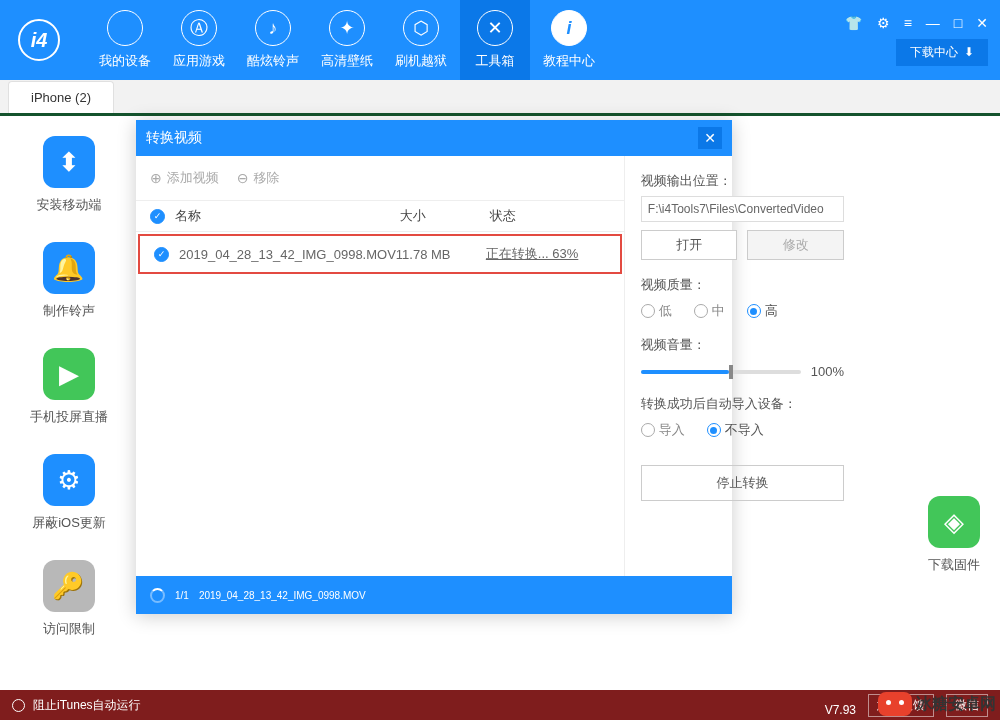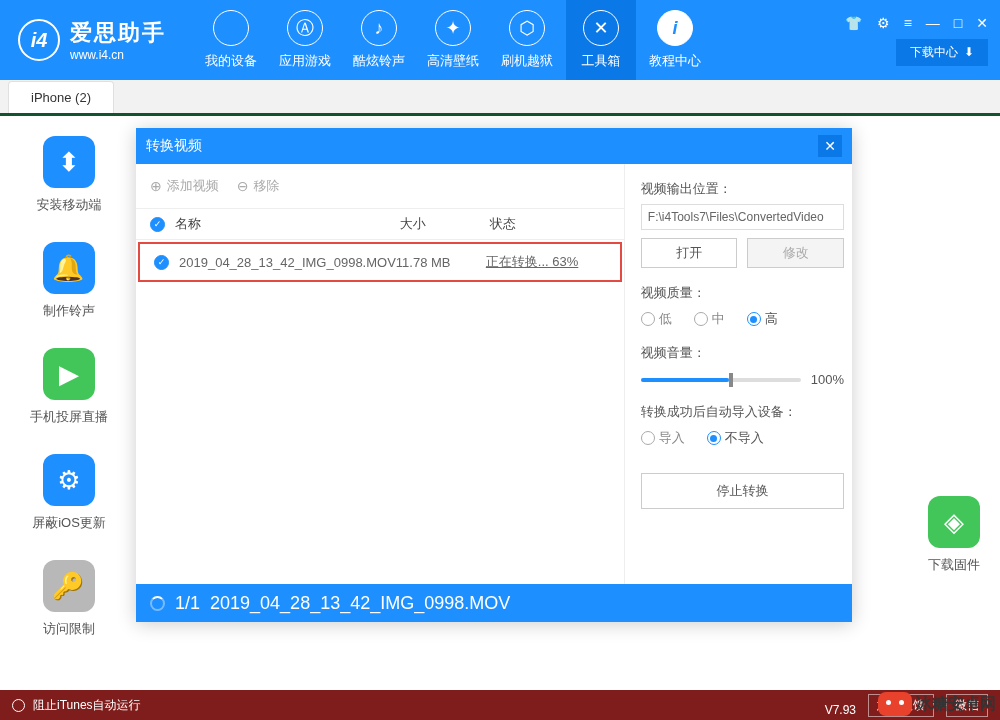--- a/index.html
+++ b/index.html
@@ -32,21 +32,21 @@
 .side-icon { width: 52px; height: 52px; border-radius: 12px; display: flex; align-items: center; justify-content: center; color: #fff; font-size: 26px; }
 .si-blue { background: #1e8fff; }
 .si-bell { background: #1e8fff; }
 .si-play { background: #42c659; }
 .si-gear { background: #1e8fff; }
 .si-key { background: #b8b8b8; }
 
 .right-side { position: absolute; right: 20px; top: 380px; display: flex; flex-direction: column; align-items: center; gap: 8px; font-size: 13px; color: #555; }
 .ri-green { background: #42c659; width: 52px; height: 52px; border-radius: 12px; display: flex; align-items: center; justify-content: center; color: #fff; font-size: 26px; }
 
-.modal { position: absolute; left: 136px; top: 12px; width: 716px; height: 494px; background: #fff; box-shadow: 0 2px 18px rgba(0,0,0,0.2); }
+.modal { position: absolute; left: 136px; top: 4px; width: 596px; height: 494px; background: #fff; box-shadow: 0 2px 18px rgba(0,0,0,0.2); }
 .modal-header { background: #1e8fff; height: 36px; display: flex; align-items: center; padding: 0 10px; color: #fff; font-size: 14px; }
 .modal-close { margin-left: auto; background: #0b78e8; width: 24px; height: 22px; display: flex; align-items: center; justify-content: center; cursor: pointer; font-size: 14px; }
 
 .modal-body { display: flex; height: 420px; }
 .modal-left { width: 510px; border-right: 1px solid #eee; display: flex; flex-direction: column; }
 .toolbar { height: 44px; display: flex; align-items: center; padding: 0 14px; gap: 18px; color: #aaa; font-size: 13px; }
 .tb-item { display: flex; align-items: center; gap: 5px; cursor: pointer; }
 .tb-icon { font-size: 14px; }
 
 .list-header { height: 32px; display: flex; align-items: center; padding: 0 14px; font-size: 13px; color: #444; border-top: 1px solid #eee; border-bottom: 1px solid #eee; }
@@ -73,44 +73,40 @@
 .radio.sel .radio-dot::after { background: #1e8fff; }
 .radio.sel .radio-dot { border-color: #1e8fff; }
 
 .slider { position: relative; width: 160px; height: 4px; background: #ddd; border-radius: 2px; }
 .slider-fill { position: absolute; left: 0; top: 0; height: 100%; width: 55%; background: #1e8fff; border-radius: 2px; }
 .slider-thumb { position: absolute; left: 55%; top: -5px; width: 4px; height: 14px; background: #888; }
 .slider-row { display: flex; align-items: center; gap: 10px; }
 
 .stop-btn { margin-top: 10px; padding: 8px 0; border: 1px solid #ccc; text-align: center; cursor: pointer; font-size: 13px; }
 
-.modal-footer { height: 38px; background: #1e8fff; display: flex; align-items: center; padding: 0 14px; color: #fff; font-size: 18px; gap: 10px; }
+.modal-footer { height: 38px; background: #1e8fff; display: flex; align-items: center; padding: 0 14px; color: #fff; font-size: 10px; gap: 10px; }
 .spinner { width: 15px; height: 15px; border: 2px solid rgba(255,255,255,0.4); border-top-color: #fff; border-radius: 50%; }
 
 .statusbar { position: absolute; left: 0; bottom: 0; width: 100%; height: 30px; background: #7f1d1d; display: flex; align-items: center; padding: 0 12px; color: #fff; font-size: 12px; }
 .sb-circle { width: 13px; height: 13px; border: 1.5px solid #fff; border-radius: 50%; margin-right: 8px; }
 .sb-right { margin-left: auto; display: flex; align-items: flex-end; gap: 12px; }
 .sb-btn { border: 1px solid rgba(255,255,255,0.5); padding: 2px 8px; cursor: pointer; }
 
 .watermark { position: absolute; right: 4px; bottom: 4px; display: flex; align-items: center; gap: 4px; font-size: 16px; color: #333; font-weight: bold; pointer-events: none; }
 .wm-icon { width: 34px; height: 24px; background: #e8412c; border-radius: 8px; position: relative; }
 .wm-icon::before, .wm-icon::after { content: ""; position: absolute; width: 5px; height: 5px; background: #fff; border-radius: 50%; top: 8px; }
 .wm-icon::before { left: 8px; }
 .wm-icon::after { right: 8px; }
 </style>
 </head>
 <body>
 
 <div class="header">
   <div class="logo-area">
     <div class="logo-circle">i4</div>
-    <div class="logo-text">
-      <div class="cn">爱思助手</div>
-      <div class="en">www.i4.cn</div>
-    </div>
   </div>
   <div class="nav">
     <div class="nav-item">
         <div class="nav-icon"></div>
         <span>我的设备</span>
       </div>
     <div class="nav-item">
         <div class="nav-icon">Ⓐ</div>
         <span>应用游戏</span>
       </div>

